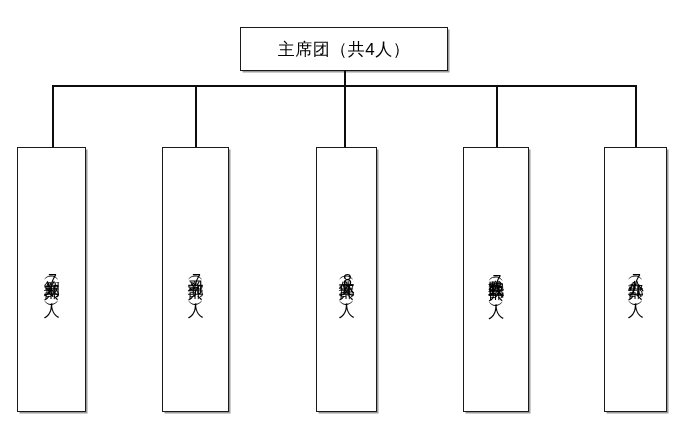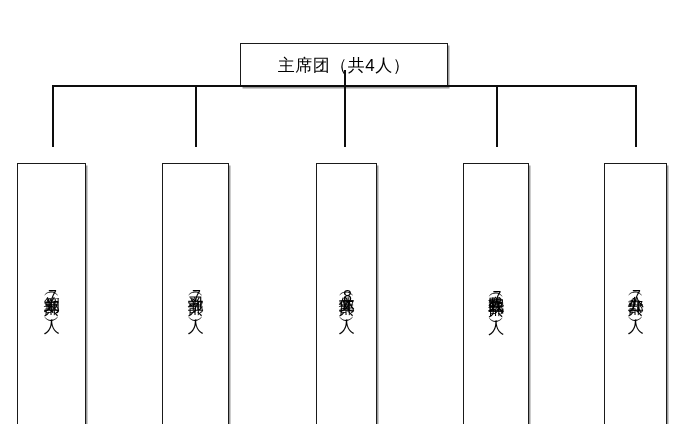--- a/index.html
+++ b/index.html
@@ -23,21 +23,20 @@
   
   .node {
     position: absolute;
     box-sizing: border-box;
     background: #ffffff;
     border: 1.4px solid #1a1a1a;
     box-shadow: 2px 2px 0 -0.5px #9a9a9a;
     display: flex;
     align-items: center;
     justify-content: center;
-    margin-top: 16px;
   }
 
   .node-root {
     left: 240px;
     top: 27px;
     width: 208px;
     height: 44px;
   }
 
   .node-root .node-text {

